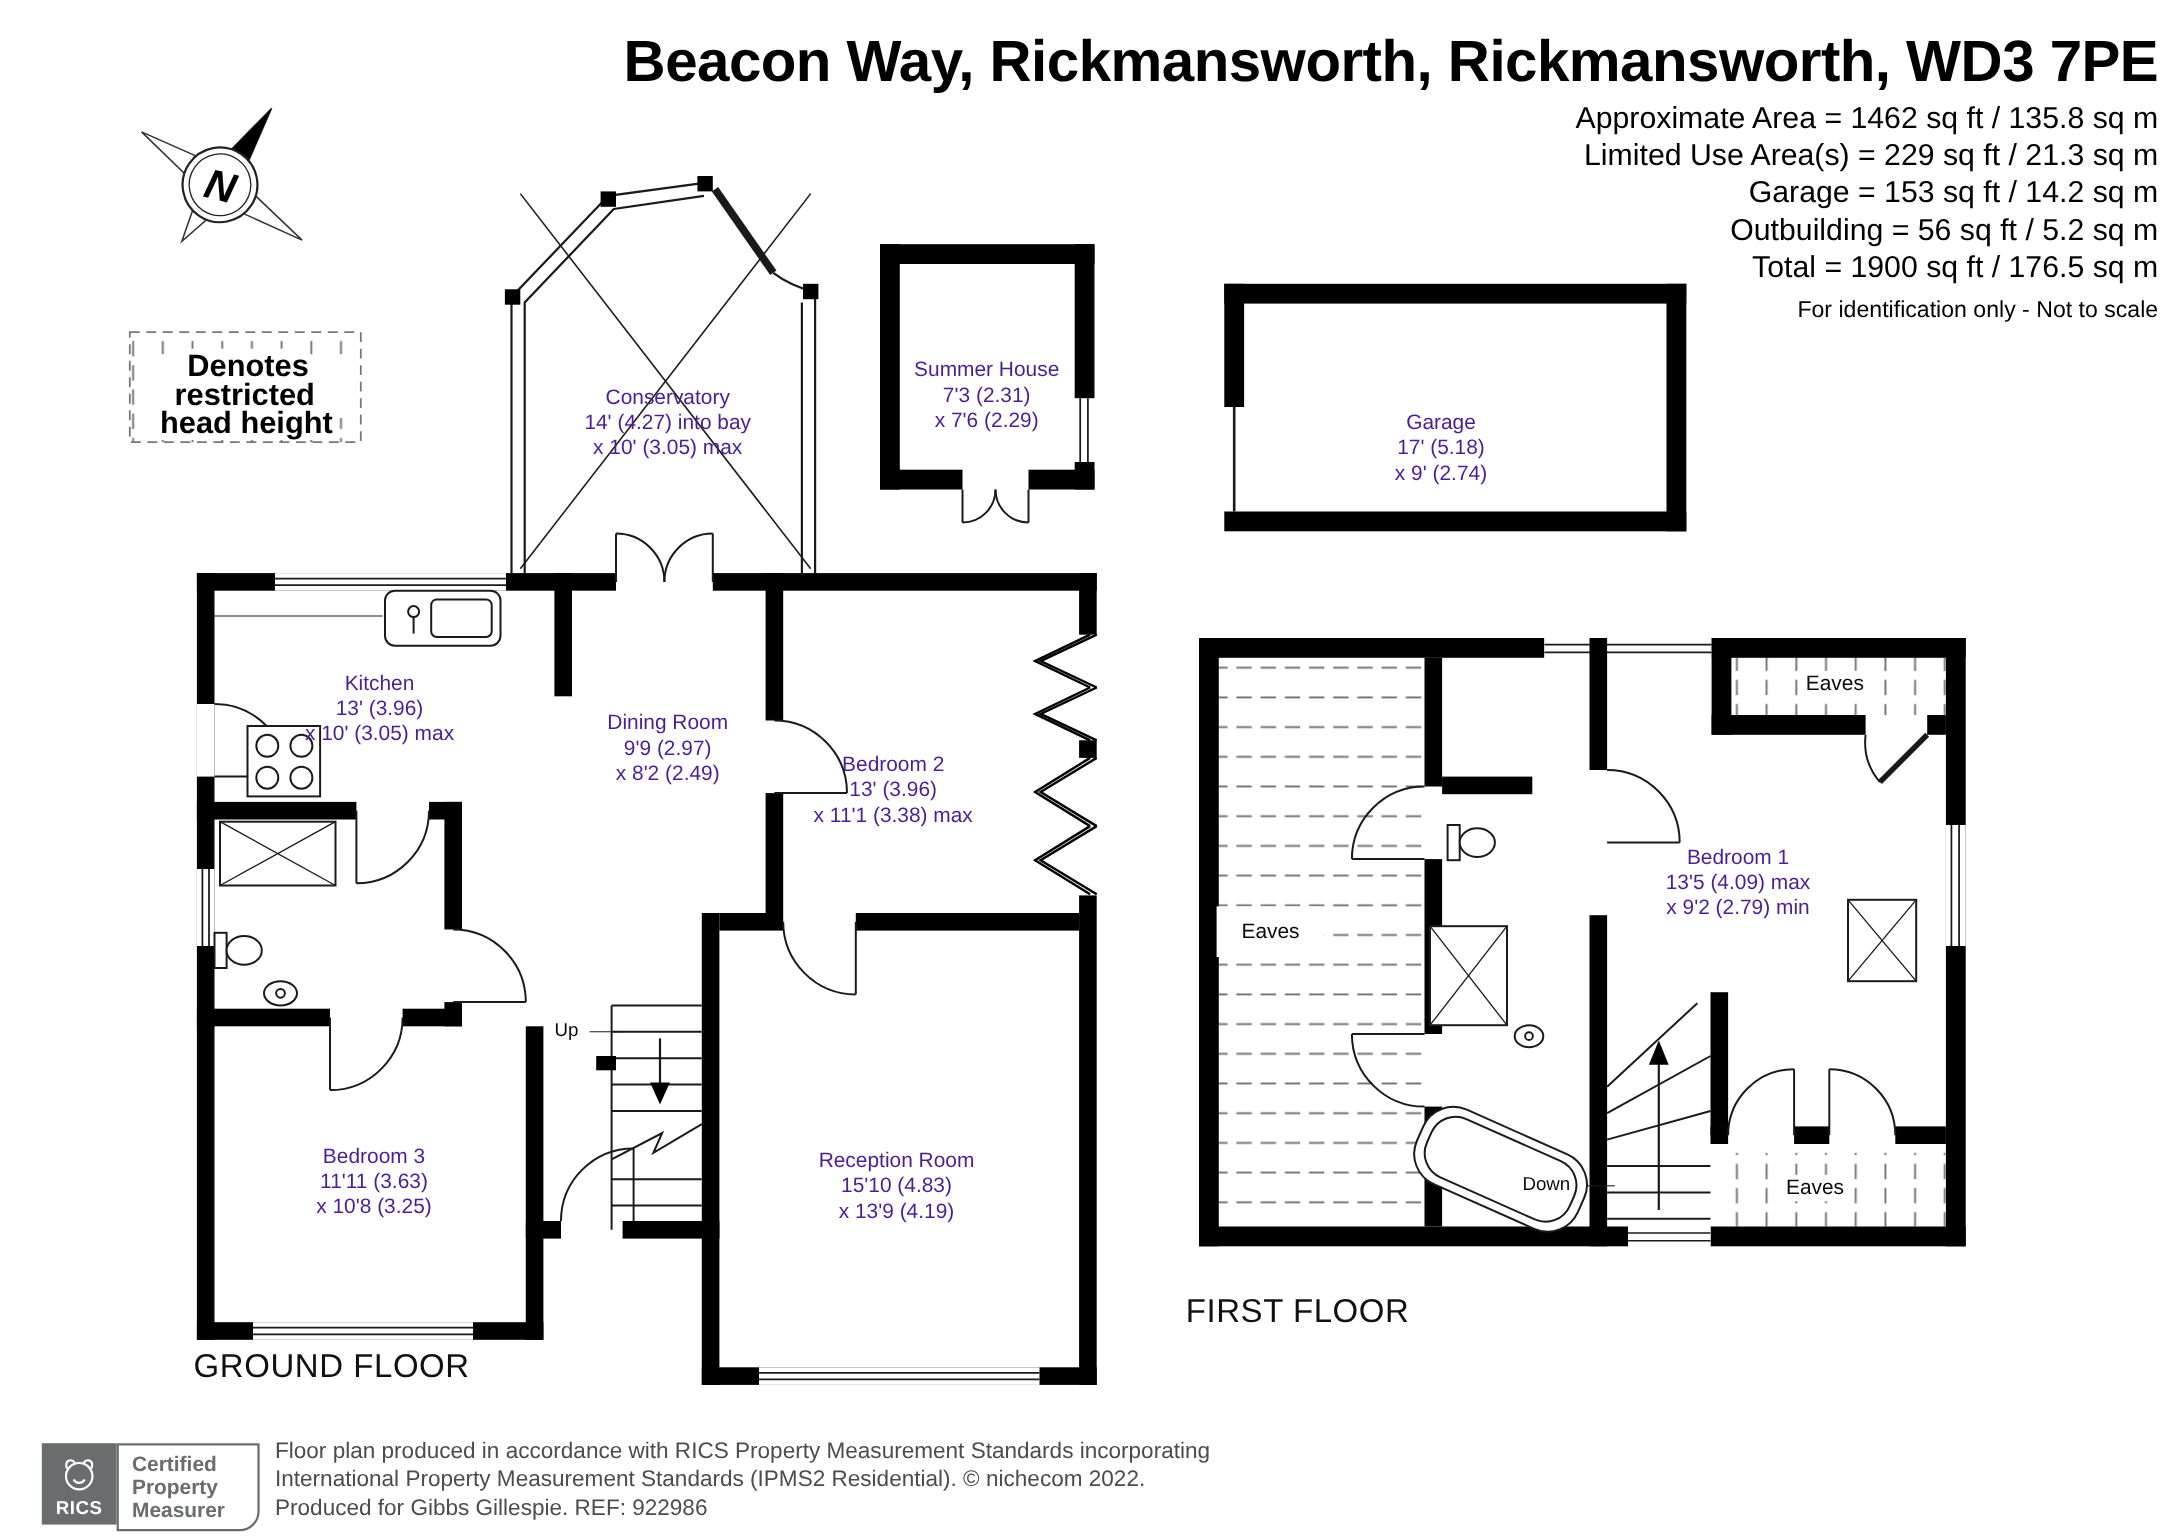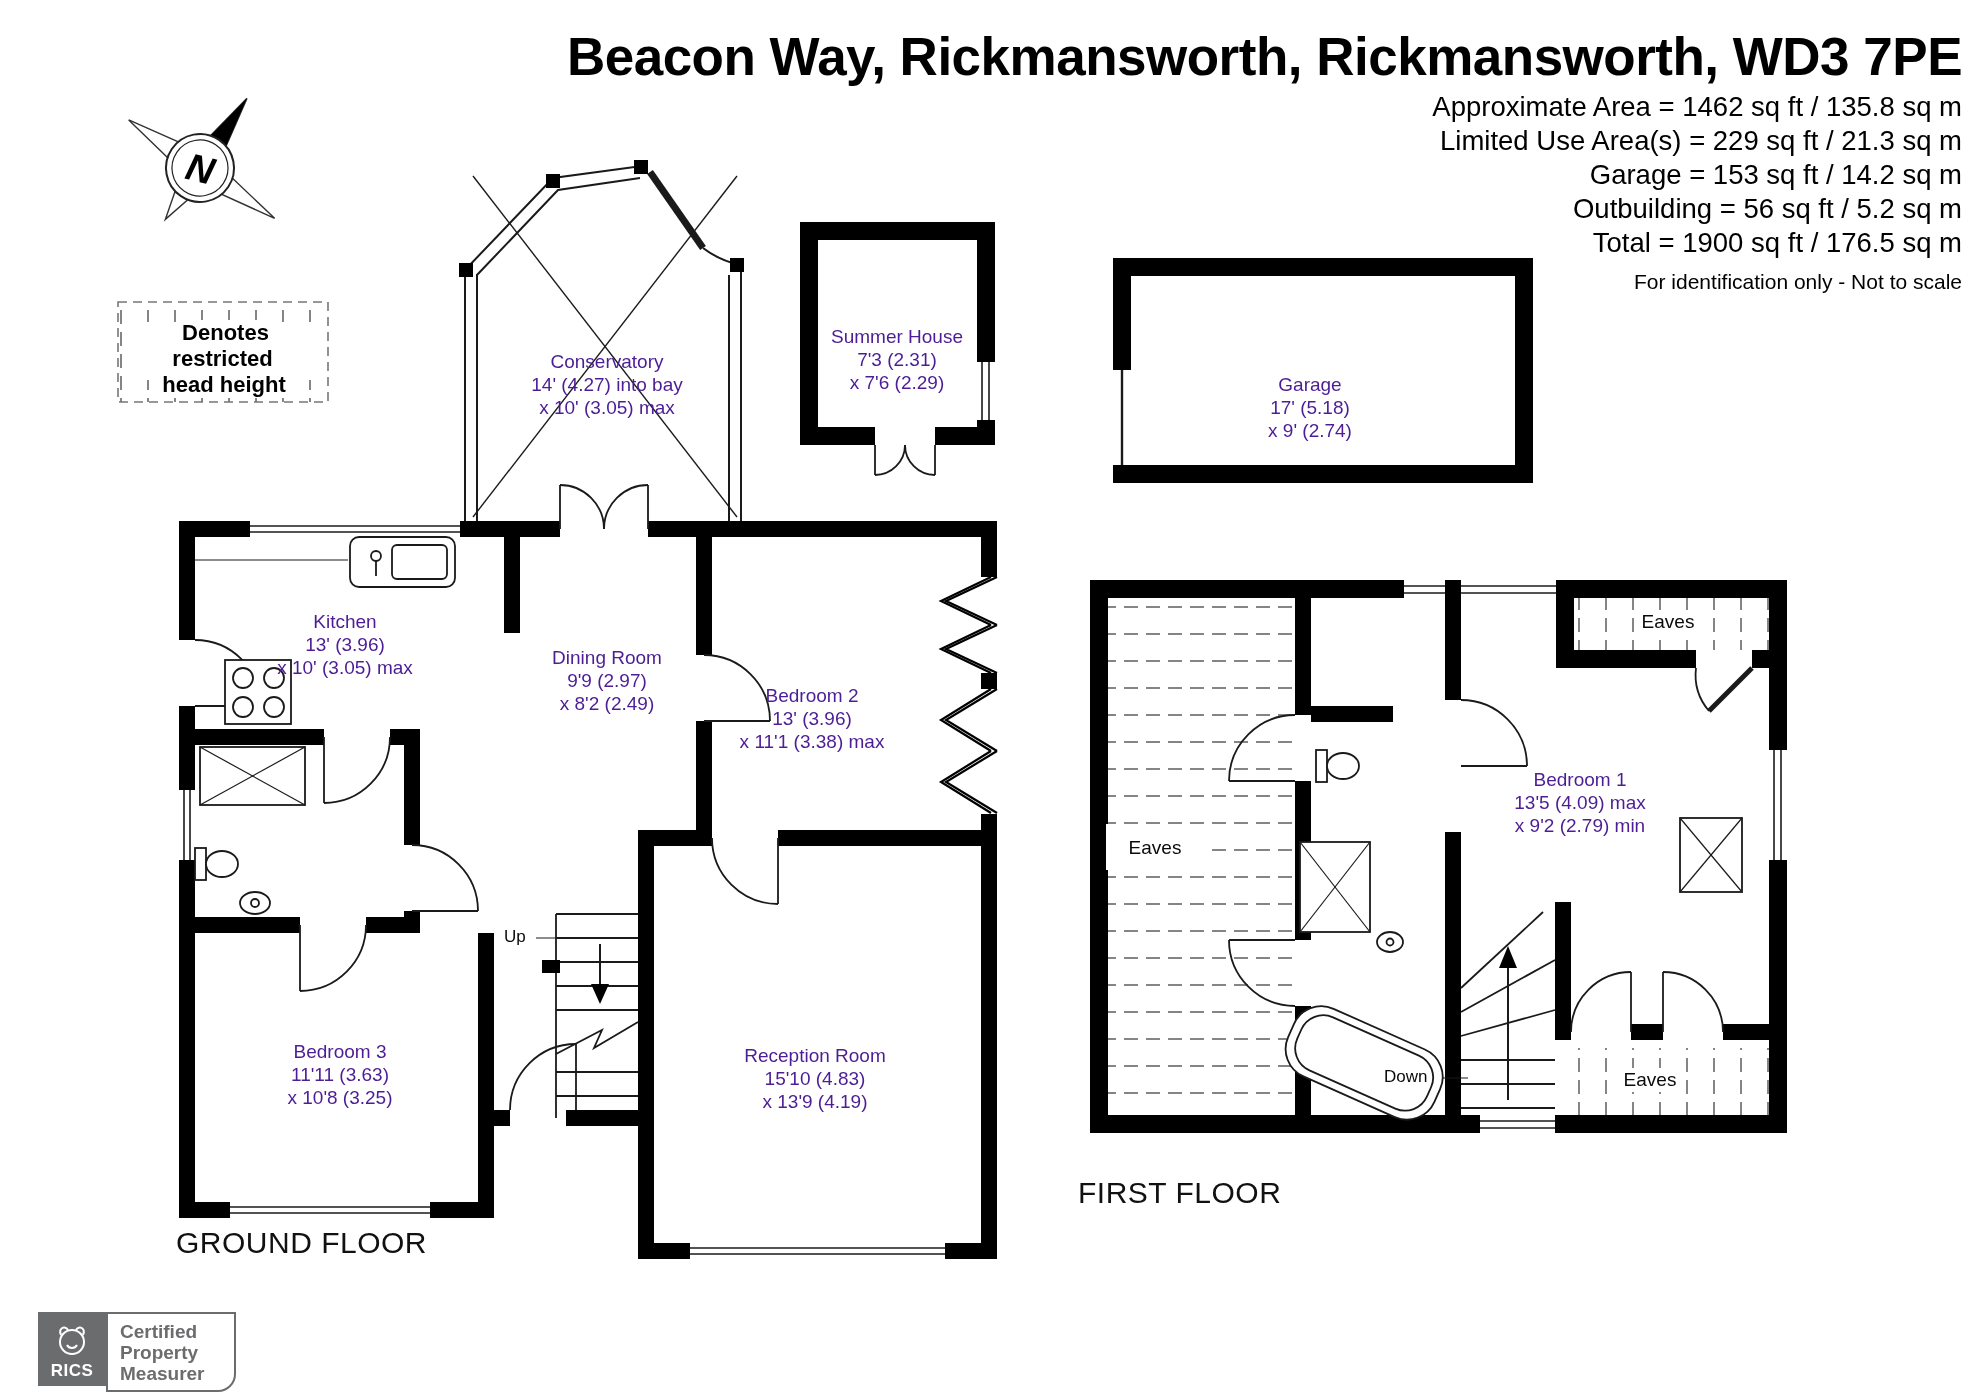--- a/index.html
+++ b/index.html
@@ -8,21 +8,21 @@
   svg.plan{position:absolute;left:0;top:0;}
   .lbl{position:absolute;text-align:center;transform:translateX(-50%);
        font-size:19px;line-height:23px;color:#4c1d95;white-space:nowrap;margin-top:32px;}
   .tiny{position:absolute;font-size:17px;line-height:18px;color:#0a0a0a;white-space:nowrap;}
   .floorlbl{position:absolute;font-size:30px;letter-spacing:.5px;color:#111;white-space:nowrap;}
   .hdr-title{position:absolute;top:26px;right:14px;font-size:53px;font-weight:bold;
              letter-spacing:-.5px;white-space:nowrap;}
   .area-line{position:absolute;right:14px;text-align:right;font-size:27.5px;line-height:34px;white-space:nowrap;}
   .disclaimer{position:absolute;right:14px;top:270px;font-size:21px;white-space:nowrap;}
   .legend-text{position:absolute;left:128px;top:320px;width:192px;text-align:center;
-               font-size:22px;font-weight:bold;line-height:26px;}
+               font-size:28px;font-weight:bold;line-height:26px;}
   .legend-text span{background:#fff;padding:0 3px;}
   .eaves-lbl{position:absolute;transform:translateX(-50%);font-size:19px;color:#0a0a0a;
              background:#fff;padding:1px 6px;white-space:nowrap;}
   .rics-box{position:absolute;left:38px;top:1312px;width:68px;height:74px;background:#6b6c6e;
             display:flex;flex-direction:column;align-items:center;justify-content:flex-end;
             box-sizing:border-box;padding-bottom:5px;}
   .rics-word{color:#fff;font-weight:bold;font-size:17px;letter-spacing:.5px;}
   .cert-box{position:absolute;left:106px;top:1312px;width:130px;height:80px;box-sizing:border-box;
             border:2px solid #6b6c6e;border-bottom-right-radius:18px;background:#fff;
             padding:7px 0 0 12px;color:#6b6c6e;font-weight:bold;font-size:19px;line-height:21px;}
@@ -375,14 +375,19 @@
       <path d="M32,14 C35,7 28,4 25,9" fill="none" stroke="#fff" stroke-width="2"></path>
       <path d="M16,24 C18,28 24,28 26,24" fill="none" stroke="#fff" stroke-width="2"></path>
     </svg>
     <div class="rics-word">RICS</div>
   </div>
   <div class="cert-box">
     <div>Certified</div>
     <div>Property</div>
     <div>Measurer</div>
   </div>
+  <div class="credits">
+    <div>Floor plan produced in accordance with RICS Property Measurement Standards incorporating</div>
+    <div>International Property Measurement Standards (IPMS2 Residential).   © nichecom 2022.</div>
+    <div>Produced for Gibbs Gillespie.   REF: 922986</div>
+  </div>
 
 </div>
 
 </body></html>

